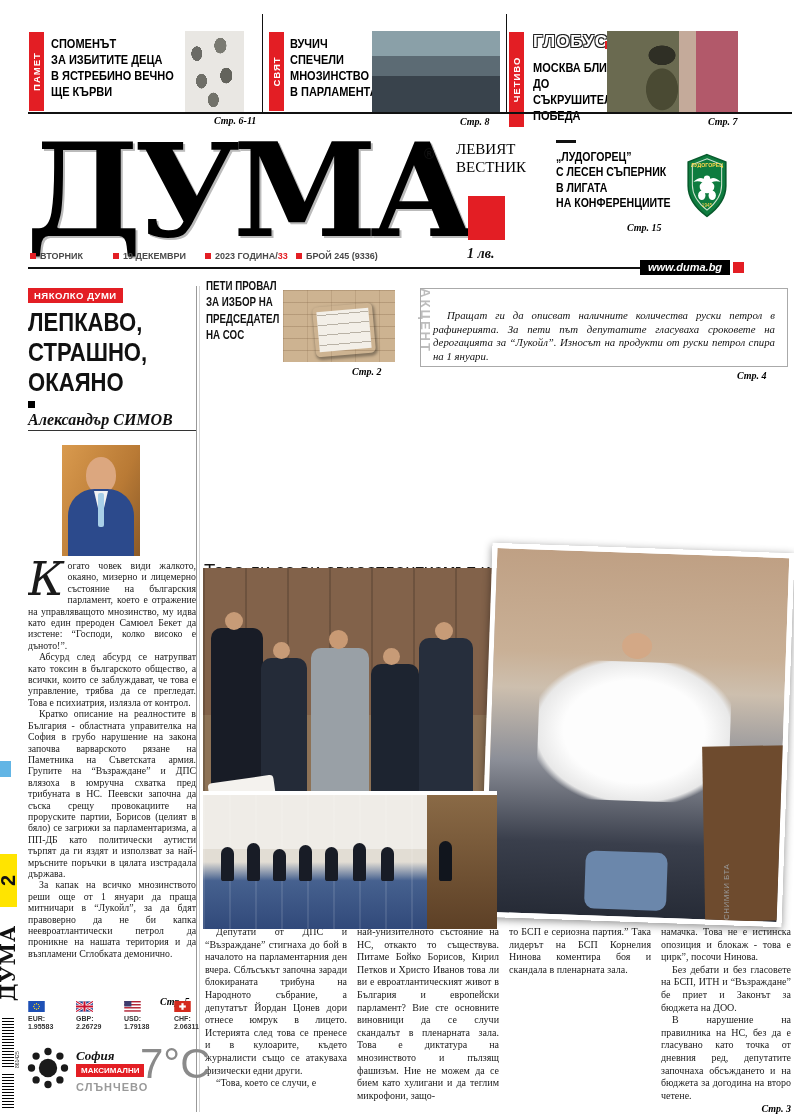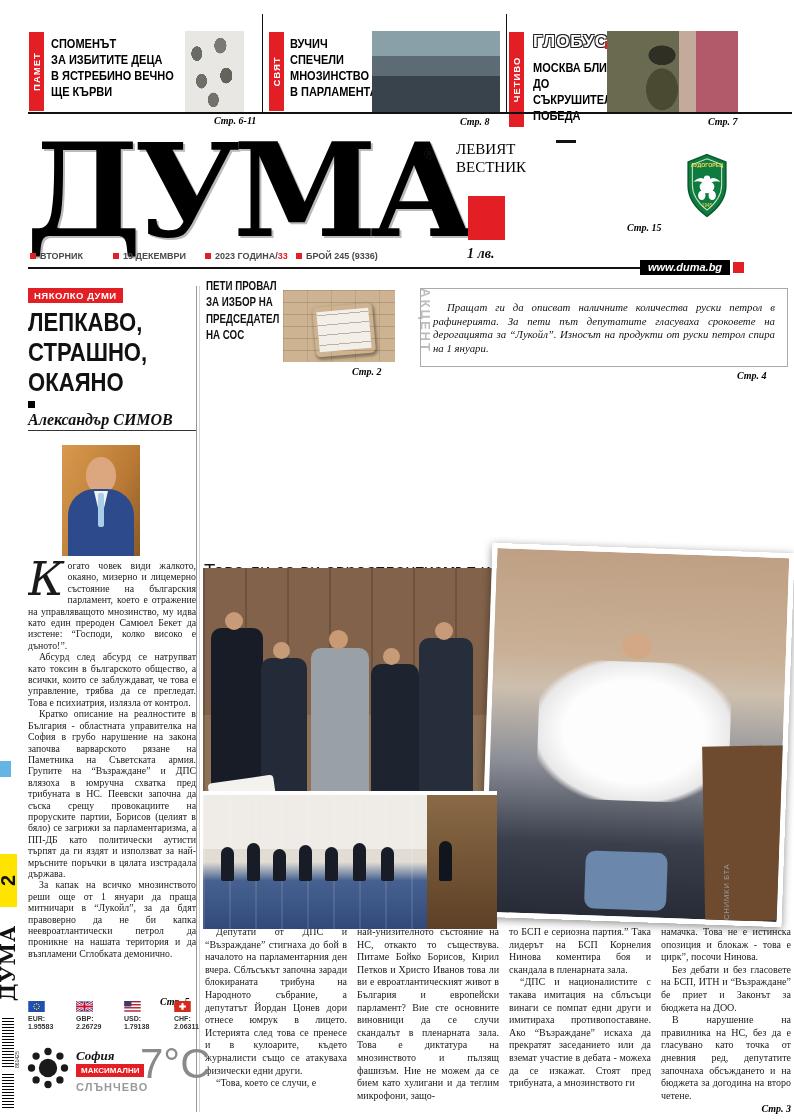--- a/index.html
+++ b/index.html
@@ -115,20 +115,26 @@
   <div class="abs pageref" style="left:460px;top:116px">Стр. 8</div>
   <div class="abs pageref" style="left:708px;top:116px">Стр. 7</div>
 
   <div class="abs mast-name" style="left:26px;top:138px">ДУМА</div>
   <div class="abs" style="left:424px;top:146px;font-size:14px;font-weight:bold">®</div>
   <div class="abs tagline pl" style="left:456px;top:140px">ЛЕВИЯТ
 ВЕСТНИК</div>
   <div class="abs" style="left:468px;top:196px;width:37px;height:44px;background:#e31e24"></div>
 
   <div class="abs" style="left:556px;top:140px;width:20px;height:3px;background:#111"></div>
+  <div class="abs" style="left:556px;top:150px;width:140px">
+    <span class="teaser-title cond pl" style="font-size:12px">„ЛУДОГОРЕЦ”
+С ЛЕСЕН СЪПЕРНИК
+В ЛИГАТА
+НА КОНФЕРЕНЦИИТЕ</span>
+  </div>
   <div class="abs pageref" style="left:627px;top:222px">Стр. 15</div>
   <svg class="abs" style="left:684px;top:148px" width="46" height="76" viewBox="0 0 44 64">
     <path d="M22 2 40 9 V32 Q40 48 22 61 Q4 48 4 32 V9 Z" fill="#0e7c3f" stroke="#085a2c" stroke-width="1.5"></path>
     <path d="M22 6 36 11.5 V31 Q36 44 22 55 Q8 44 8 31 V11.5 Z" fill="none" stroke="#cfe3cf" stroke-width="1"></path>
     <text x="22" y="14" font-size="5" fill="#ffd84d" text-anchor="middle" font-weight="bold">ЛУДОГОРЕЦ</text>
     <path d="M9 28 Q16 21 22 27 Q28 21 35 28 Q28 26 22 31 Q16 26 9 28" fill="#fff"></path>
     <ellipse cx="22" cy="33" rx="7" ry="6" fill="#fff"></ellipse>
     <circle cx="22" cy="25" r="3" fill="#fff"></circle>
     <ellipse cx="17" cy="41" rx="3.5" ry="4.5" fill="#fff"></ellipse>
     <ellipse cx="27" cy="41" rx="3.5" ry="4.5" fill="#fff"></ellipse>
@@ -208,21 +214,21 @@
          transform:rotate(-5deg);box-shadow:1px 2px 3px rgba(0,0,0,.35);
          background-image:repeating-linear-gradient(180deg,transparent 0 9px,#b9b2a6 9px 10px);background-clip:content-box;padding:6px 5px"></div>
   </div>
   <div class="abs pageref" style="left:352px;top:366px">Стр. 2</div>
 
   <div class="abs" style="left:393px;top:293px;width:22px;height:64px">
     <span style="display:inline-block;transform:rotate(90deg) translateX(18px);transform-origin:center;
          font-weight:bold;font-size:13px;letter-spacing:2px;color:#bdbdbd;white-space:nowrap">АКЦЕНТ</span>
   </div>
   <div class="abs" style="left:420px;top:288px;width:368px;height:79px;border:1px solid #aaa;box-sizing:border-box">
-    <div class="serif" style="margin:12px 12px;font-size:10.8px;font-style:italic;line-height:1.27;text-align:justify;text-indent:14px">Пращат ги да описват наличните количества руски петрол в рафинерията. За пети път депутатите гласуваха сроковете на дерогацията за “Лукойл”. Износът на продукти от руски петрол спира на 1 януари.</div>
+    <div class="serif" style="margin:20px 12px;font-size:10.8px;font-style:italic;line-height:1.27;text-align:justify;text-indent:14px">Пращат ги да описват наличните количества руски петрол в рафинерията. За пети път депутатите гласуваха сроковете на дерогацията за “Лукойл”. Износът на продукти от руски петрол спира на 1 януари.</div>
   </div>
   <div class="abs pageref" style="left:737px;top:370px">Стр. 4</div>
 
   <div class="abs subhead" style="left:204px;top:560px;width:490px">Това ли са ви евроатлантизмът и правовата държава -
 да налагате диктатура и пълзящ фашизъм, обърна се
 Корнелия Нинова към Сглобката</div>
 
   <div class="abs" style="left:486px;top:548px;width:292px;height:364px;transform:rotate(2deg);
        border:5px solid #fff;box-shadow:0 2px 8px rgba(0,0,0,.45);z-index:2;overflow:hidden;
        background:linear-gradient(180deg,#bfa084 0%,#c9b096 28%,#cdbfae 38%,#8c8f98 58%,#3a3f4c 80%,#262b36 100%)">
@@ -270,21 +276,20 @@
 
   <div class="abs colp" style="left:357px;top:926px;width:142px;height:190px;overflow:hidden">
     <p>най-унизителното състояние на НС, откакто то съществува. Питаме Бойко Борисов, Кирил Петков и Христо Иванов това ли ви е евроатлантическият живот в България и европейски парламент? Вие сте основните виновници да се случи скандалът в пленарната зала. Това е диктатура на мнозинството и пълзящ фашизъм. Ние не можем да се бием като хулигани и да теглим микрофони, защо-</p>
   </div>
   <div class="abs colp" style="left:205px;top:926px;width:142px;height:190px;overflow:hidden">
     <p class="ind">Депутати от ДПС и “Възраждане” стигнаха до бой в началото на парламентарния ден вчера. Сблъсъкът започна заради блокираната трибуна на Народното събрание, а депутатът Йордан Цонев дори отнесе юмрук в лицето. Истерията след това се пренесе и в кулоарите, където журналисти също се атакуваха физически едни други.</p>
     <p class="ind">“Това, което се случи, е</p>
   </div>
   <div class="abs colp" style="left:509px;top:926px;width:142px;height:190px;overflow:hidden">
     <p>то БСП е сериозна партия.” Така лидерът на БСП Корнелия Нинова коментира боя и скандала в пленарната зала.</p>
-    <p class="ind">“ДПС и националистите с такава имитация на сблъсъци винаги се помпат едни други и имитираха противопоставяне. Ако “Възраждане” искаха да прекратят заседанието или да вземат участие в дебата - можеха да се изкажат. Стоят пред трибуната, а мнозинството ги</p>
   </div>
   <div class="abs colp" style="left:661px;top:926px;width:130px;height:190px;overflow:hidden">
     <p>намачка. Това не е истинска опозиция и блокаж - това е цирк”, посочи Нинова.</p>
     <p class="ind">Без дебати и без гласовете на БСП, ИТН и “Възраждане” бе приет и Законът за бюджета на ДОО.</p>
     <p class="ind">В нарушение на правилника на НС, без да е гласувано като точка от дневния ред, депутатите започнаха обсъждането и на бюджета за догодина на второ четене.</p>
     <p class="pageref" style="text-align:right;margin-top:1px">Стр. 3</p>
   </div>
 
   <div class="cur" style="left:28px;top:1001px">
     <svg width="17" height="11" viewBox="0 0 30 20">

